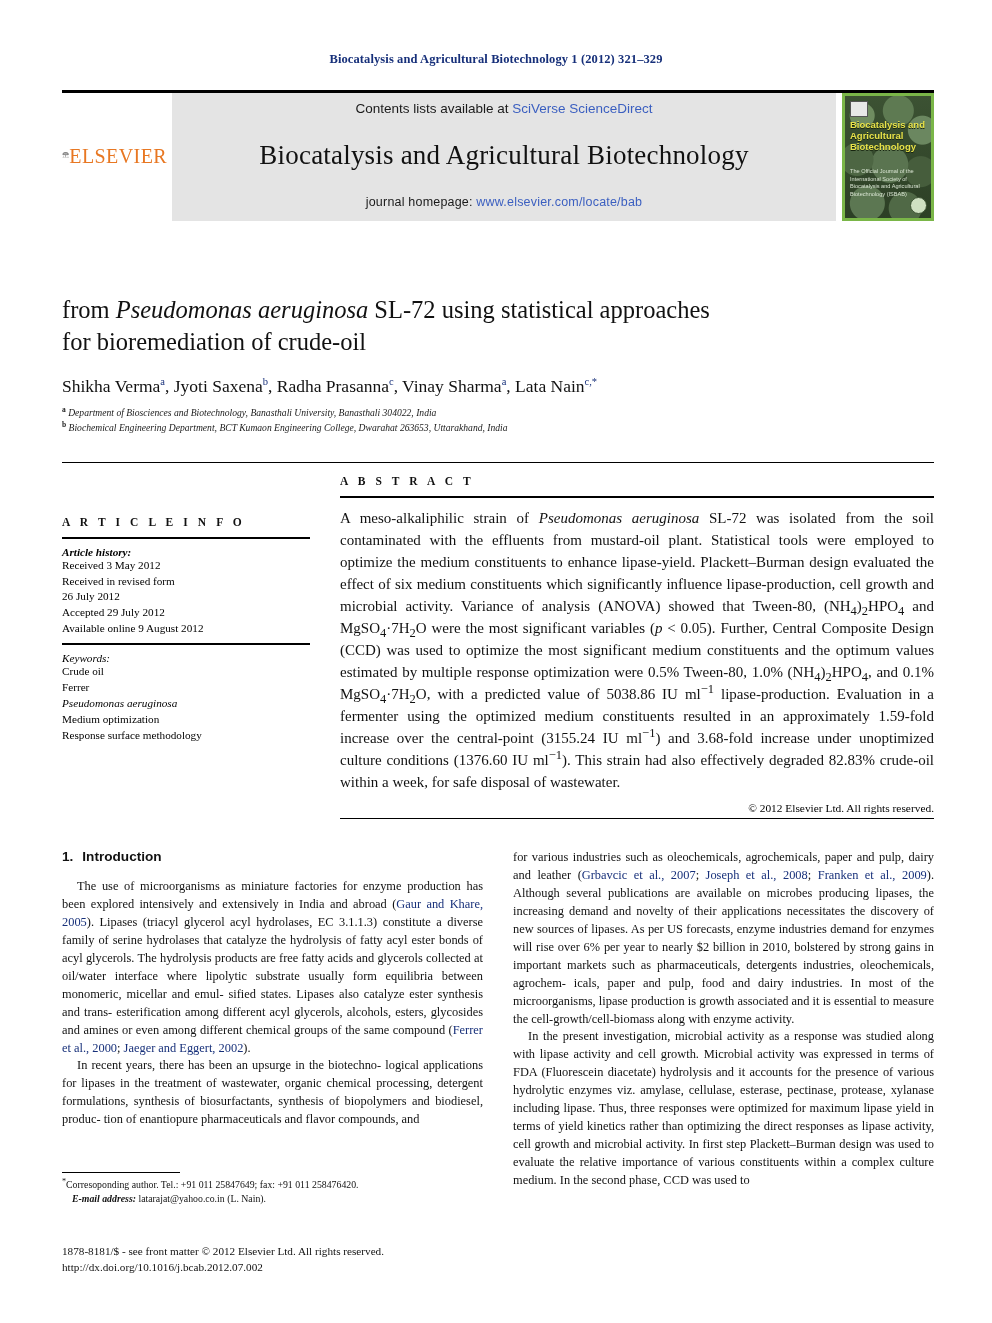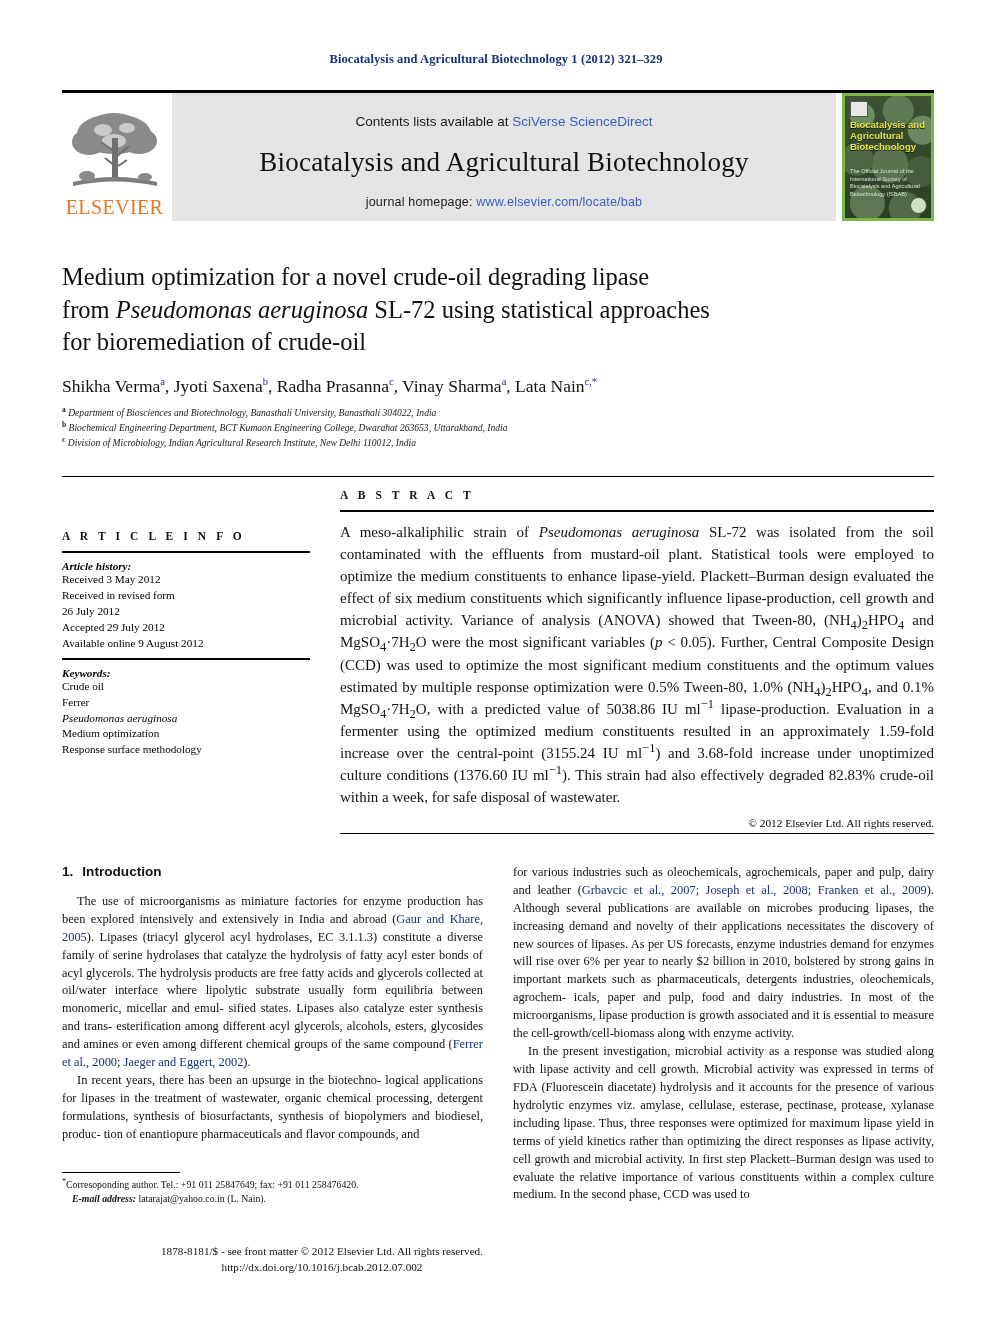--- a/index.html
+++ b/index.html
@@ -39,21 +39,21 @@
     border-top: 3px solid #000;
     padding-top: 0;
     display: flex;
     align-items: stretch;
     height: 128px;
   }
   .elsevier-logo {
     width: 105px;
     flex: 0 0 105px;
     display: flex;
-    flex-direction: column;
+    flex-direction: row;
     align-items: center;
     justify-content: flex-end;
     padding-bottom: 4px;
   }
   .tree-svg { display:block; }
   .elsevier-word {
     color: #e87722;
     font-family: "Liberation Serif", serif;
     font-size: 20px;
     letter-spacing: .4px;
@@ -61,21 +61,21 @@
     margin-top: 1px;
   }
   .journal-band {
     flex: 1 1 auto;
     background: #e4e4e4;
     margin-left: 5px;
     display: flex;
     flex-direction: column;
     align-items: center;
     justify-content: space-between;
-    padding: 21px 0 12px 0;
+    padding: 8px 0 12px 0;
   }
   .contents-line {
     font-family: "Liberation Sans", sans-serif;
     font-size: 13.5px;
     color: #1a1a1a;
   }
   .contents-line .sd-link { color: #3b5fc0; }
   .journal-name {
     font-family: "Liberation Serif", serif;
     font-size: 27px;
@@ -207,21 +207,21 @@
   }
   .hist-line {
     font-family: "Liberation Serif", serif;
     font-size: 11.2px;
     line-height: 1.42;
   }
   .kw-block { padding-top: 7px; }
   .kw-label {
     font-family: "Liberation Serif", serif;
     font-style: italic;
-    font-weight: bold;
+    font-weight: normal;
     font-size: 11.2px;
   }
   .kw-item {
     font-family: "Liberation Serif", serif;
     font-size: 11.2px;
     line-height: 1.42;
   }
   .kw-item.ital { font-style: italic; }
 
   .abstract-body {
@@ -292,21 +292,20 @@
     position: absolute;
     left: 62px;
     top: 1243px;
     width: 520px;
   }
   .footer-line {
     font-family: "Liberation Serif", serif;
     font-size: 11.2px;
     line-height: 1.44;
     color: #111;
-    text-align: center;
   }
   sub, sup { line-height: 0; }
 </style>
 </head>
 <body>
 
 <div class="page">
 
   <div class="running-head">Biocatalysis and Agricultural Biotechnology 1 (2012) 321–329</div>
 
@@ -348,37 +347,36 @@
       <div class="cover-bg"></div>
       <div class="cover-logo"></div>
       <div class="cover-title">Biocatalysis and Agricultural Biotechnology</div>
       <div class="cover-sub">The Official Journal of the International Society of Biocatalysis and Agricultural Biotechnology (ISBAB)</div>
       <div class="cover-badge"></div>
     </div>
   </div>
 
   <div class="title-block">
     <h1 class="article-title">
-      <span>Medium optimization for a novel crude-oil degrading lipase</span><br>
+      <br>
       <span>from </span><span class="ital">Pseudomonas aeruginosa</span><span> SL-72 using statistical approaches</span><br>
       <span>for bioremediation of crude-oil</span>
     </h1>
 
     <div class="authors">
       <span><span>Shikha Verma</span><sup>a</sup></span>,
       <span><span>Jyoti Saxena</span><sup>b</sup></span>,
       <span><span>Radha Prasanna</span><sup>c</sup></span>,
       <span><span>Vinay Sharma</span><sup>a</sup></span>,
       <span><span>Lata Nain</span><sup>c,*</sup></span>
     </div>
 
     <div class="affils">
       <div class="affil"><sup>a</sup> <span>Department of Biosciences and Biotechnology, Banasthali University, Banasthali 304022, India</span></div>
       <div class="affil"><sup>b</sup> <span>Biochemical Engineering Department, BCT Kumaon Engineering College, Dwarahat 263653, Uttarakhand, India</span></div>
-      <div class="affil"><sup>c</sup> <span>Division of Microbiology, Indian Agricultural Research Institute, New Delhi 110012, India</span></div>
     </div>
   </div>
 
   <div class="info-abstract">
 
     <div class="col-info">
       <div class="sec-head">A R T I C L E  I N F O</div>
       <div class="rule-strong"></div>
       <div class="hist-block">
         <div class="hist-label">Article history:</div>

